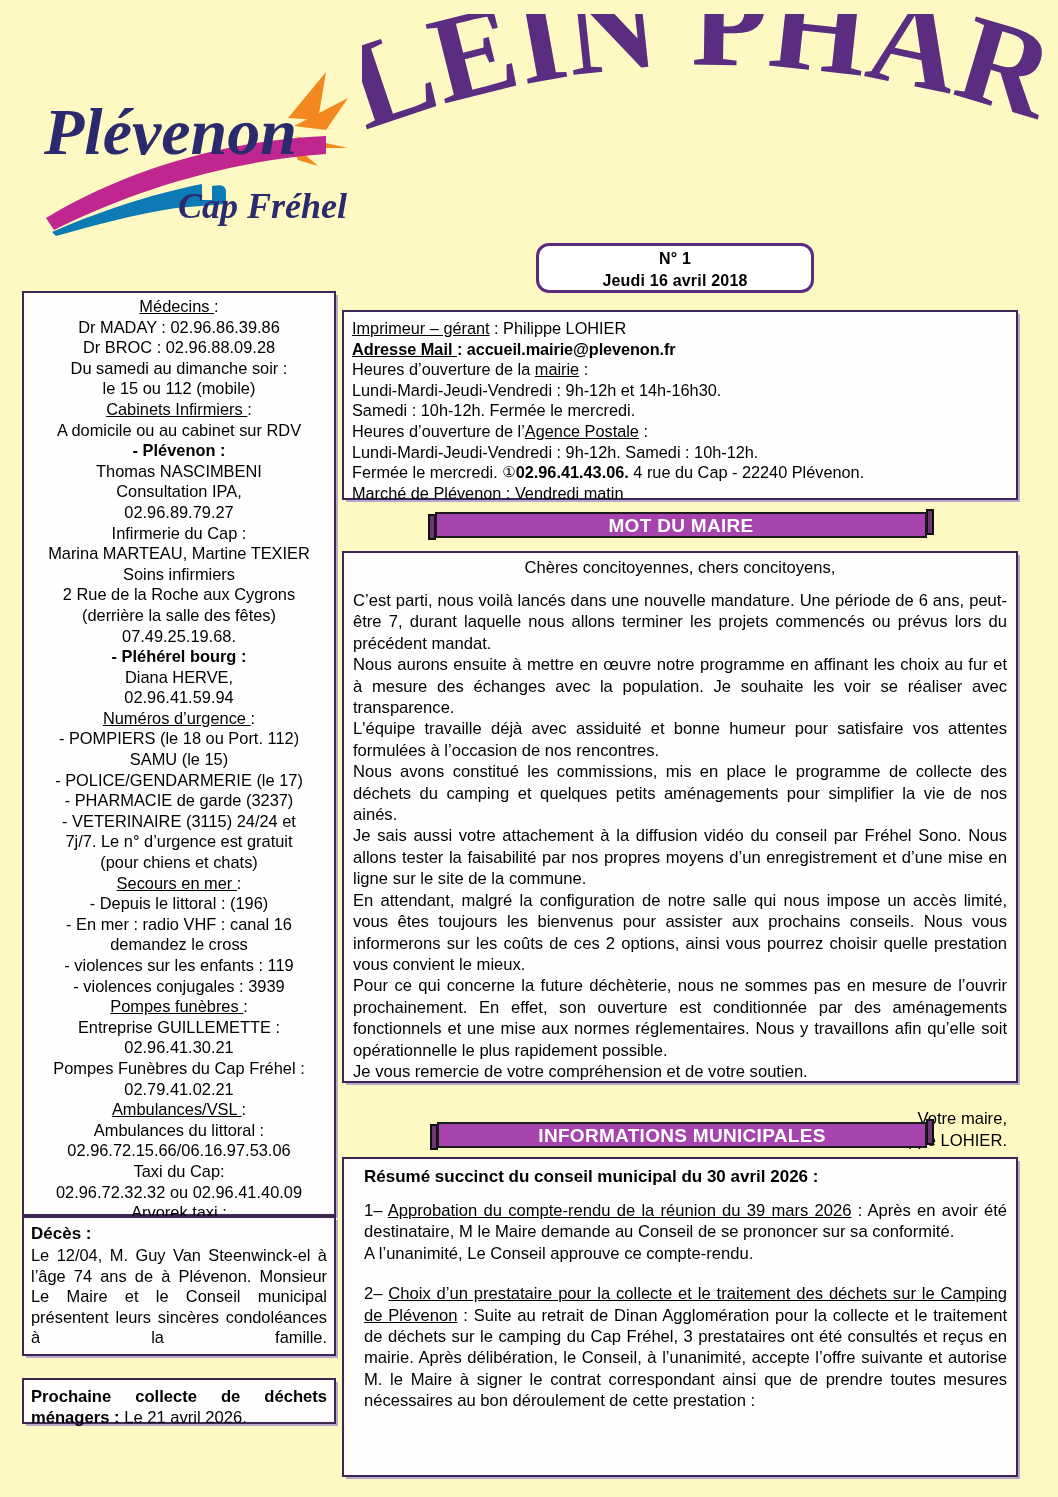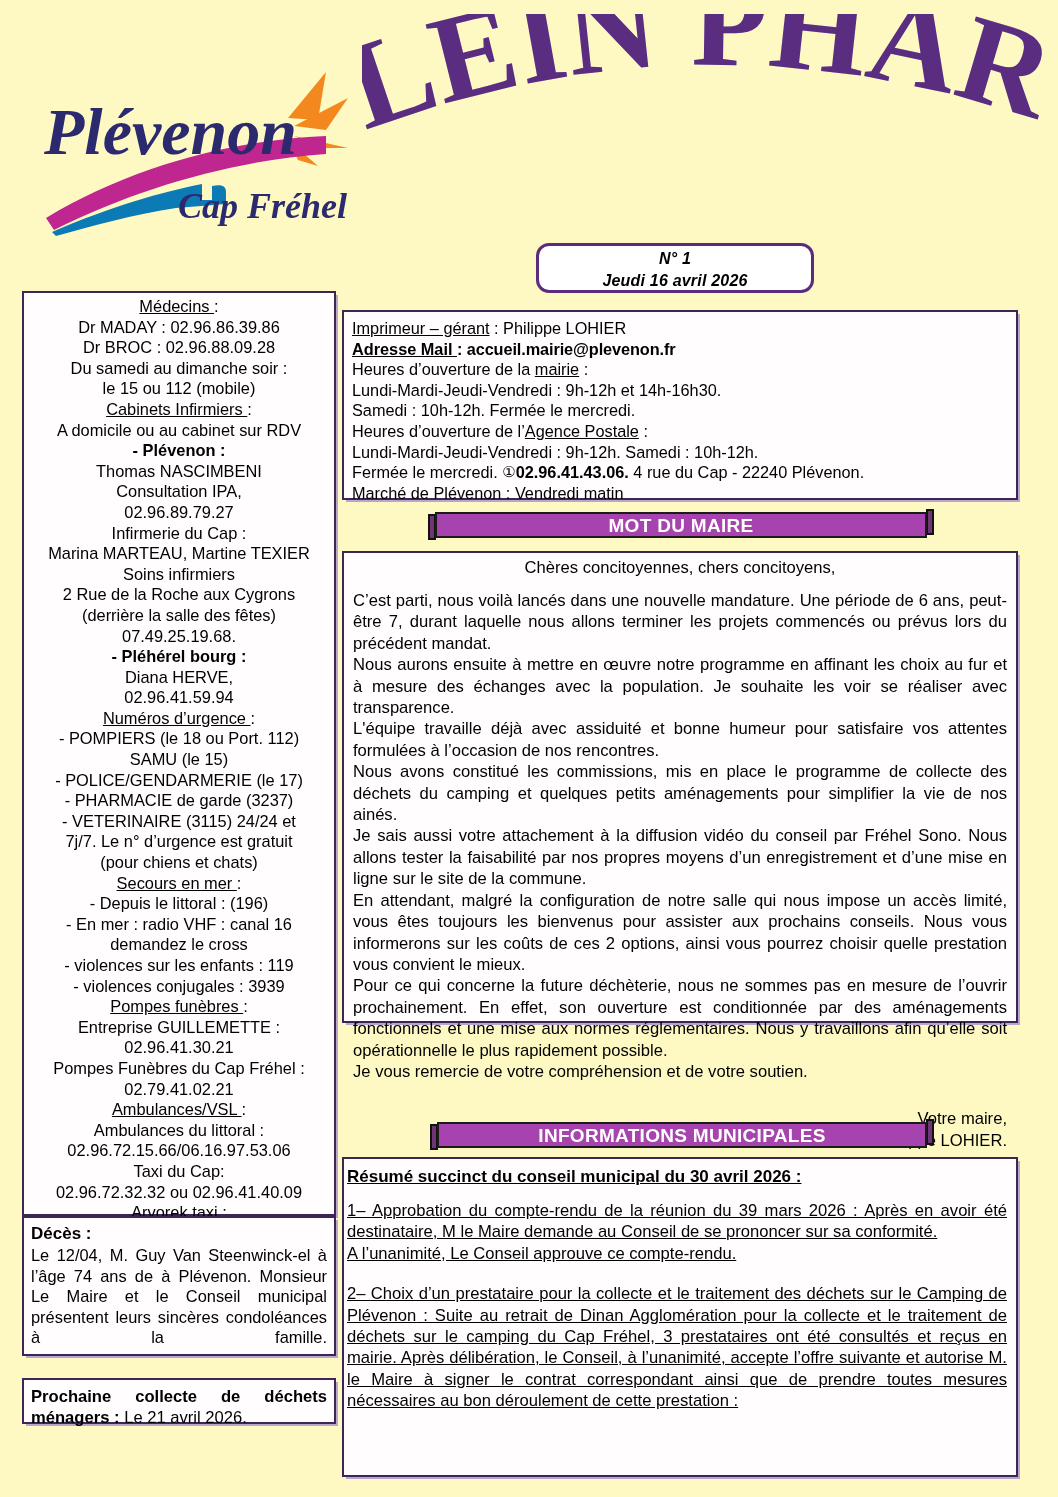--- a/index.html
+++ b/index.html
@@ -45,21 +45,20 @@
     position: absolute;
     left: 536px; top: 243px;
     width: 278px;
     height: 50px;
     border: 3px solid #5d2b7e;
     border-radius: 13px;
     background: #ffffff;
     text-align: center;
     box-sizing: border-box;
     padding-top: 2px;
-    font-style: italic;
   }
   .issue-box div {
     font-weight: bold;
     font-size: 16px;
     line-height: 22px;
     letter-spacing: 0.2px;
   }
 
   
   .box {
@@ -174,21 +173,21 @@
     width: 8px; height: 26px;
     background: #6f3575;
     border: 2px solid #111111;
     box-sizing: border-box;
   }
 
   
   .maire {
     left: 342px; top: 551px;
     width: 676px;
-    height: 472px;
+    height: 532px;
     padding: 4px 9px 0 9px;
   }
   .maire .salut {
     text-align: center;
     font-size: 16.6px;
     line-height: 22px;
     margin-bottom: 11px;
   }
   .maire p {
     margin: 0;
@@ -201,23 +200,22 @@
     text-align: right;
     font-size: 16.6px;
     line-height: 21.4px;
   }
 
   
   .infos {
     left: 342px; top: 1157px;
     width: 676px;
     height: 320px;
-    padding: 6px 9px 0 3px;
+    padding: 6px 9px 0 20px;
     overflow: hidden;
-    text-decoration: underline;
   }
   .infos .title {
     font-weight: bold;
     font-size: 17px;
     line-height: 23px;
     margin-bottom: 12px;
   }
   .infos p {
     margin: 0;
     font-size: 16.6px;
@@ -259,21 +257,21 @@
         </text>
         <text font-family="'Liberation Serif', serif" font-size="124" font-weight="bold" fill="#5a2d80" aria-label="PLEIN PHARE">
           <textPath href="#arc" startOffset="50%" text-anchor="middle" dy="4">PLEIN PHARE</textPath>
         </text>
       </svg>
     </div>
   </div>
 
   <div class="issue-box">
     <div>N° 1</div>
-    <div>Jeudi 16 avril 2026</div>
+    <div>Jeudi 16 avril 2018</div>
   </div>
 
   <div class="box contacts">
     <div class="l"><span class="u">Médecins </span><span>:</span></div>
     <div class="l">Dr MADAY : 02.96.86.39.86</div>
     <div class="l">Dr BROC : 02.96.88.09.28</div>
     <div class="l">Du samedi au dimanche soir :</div>
     <div class="l">le 15 ou 112 (mobile)</div>
     <div class="l"><span class="u">Cabinets Infirmiers </span>:</div>
     <div class="l">A domicile ou au cabinet sur RDV</div>

